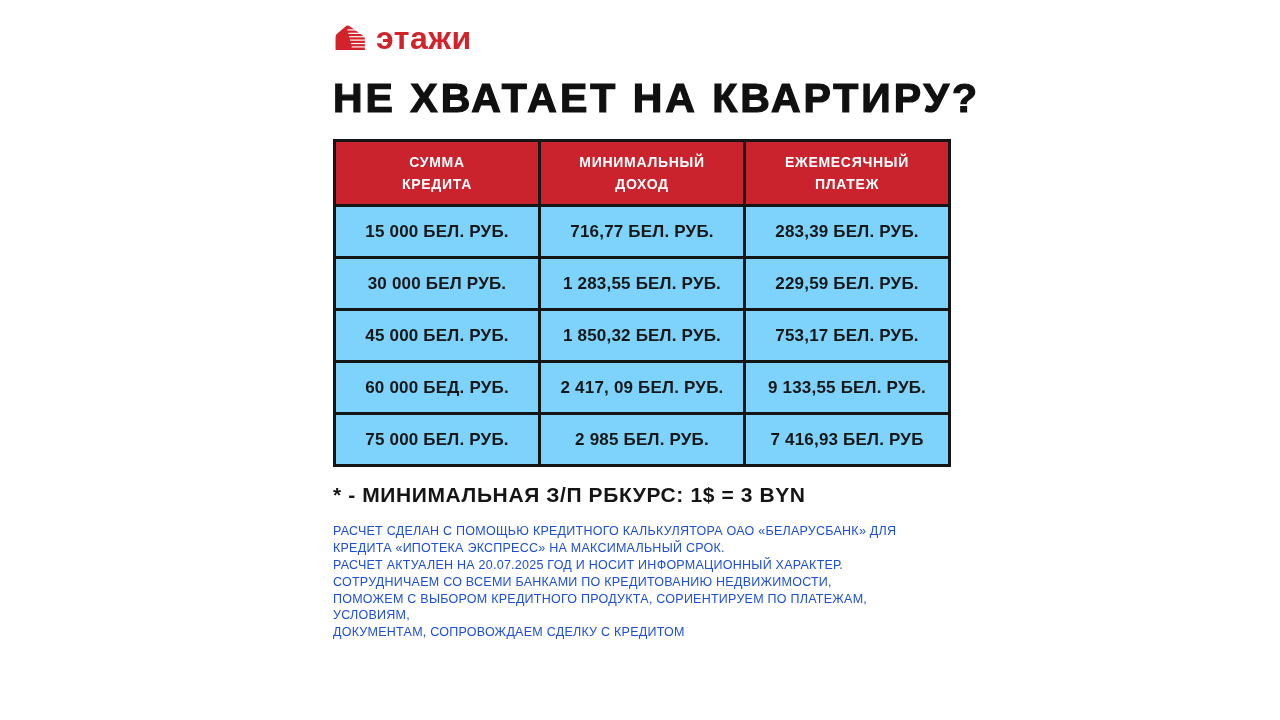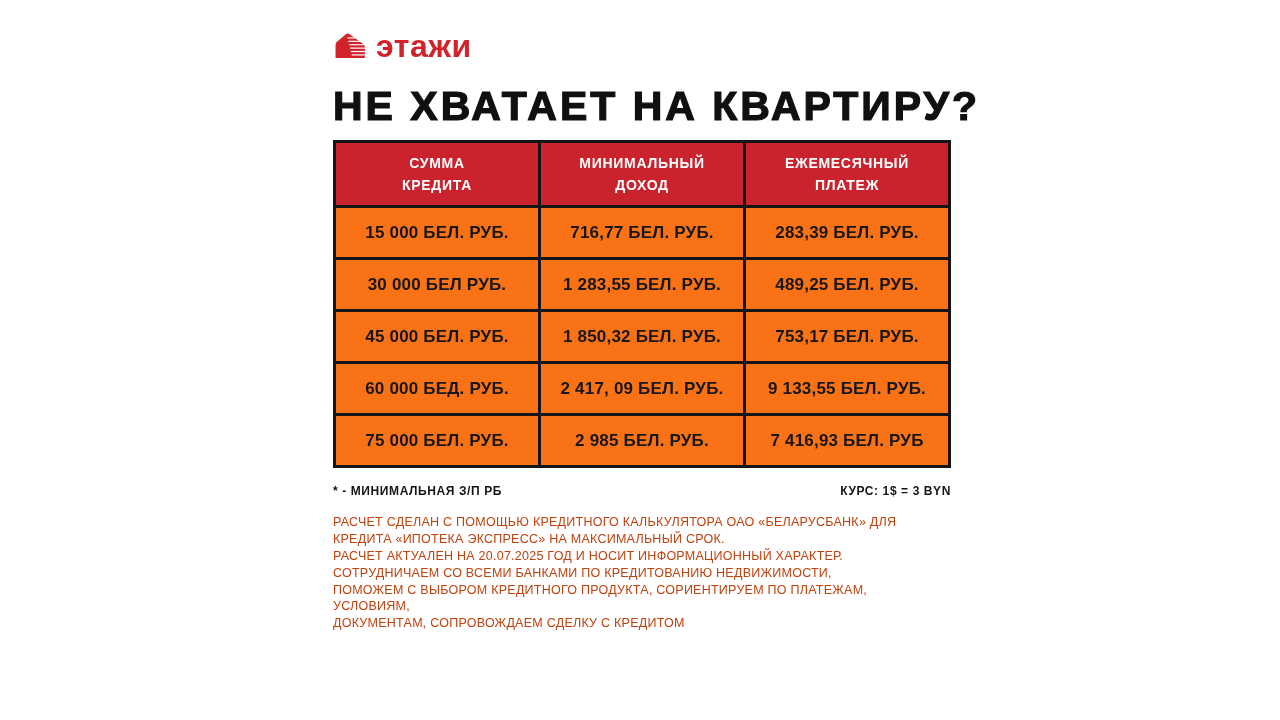--- a/index.html
+++ b/index.html
@@ -1,53 +1,53 @@
 <!DOCTYPE html>
 <html lang="ru" style="--brand-red: #d2232a; --table-header-bg: #cb232d; --table-header-text: #ffffff; --table-border: #151515;"><head>
 <meta charset="utf-8">
 <style>
   html,body{margin:0;padding:0;background:#ffffff;}
   .page{
     position:relative;width:1280px;height:720px;background:#ffffff;overflow:hidden;
     font-family:"Liberation Sans","DejaVu Sans",sans-serif;
   }
-  .content{position:absolute;left:333px;top:24px;width:618px;}
+  .content{position:absolute;left:333px;top:16px;width:618px;}
   .logo-row{display:flex;align-items:flex-end;gap:9px;height:38px;}
   .logo-icon{display:block;margin-bottom:1px;}
   .logo-text{
     color:var(--brand-red,#d2232a);font-size:32px;font-weight:bold;line-height:1;
     letter-spacing:.5px;
   }
   .title{
     margin:22px 0 0 0;color:#101010;font-size:41px;font-weight:bold;
     letter-spacing:3px;line-height:1.1;-webkit-text-stroke:1.2px #101010;
     white-space:nowrap;
   }
   .credit-table{
-    margin-top:11px;width:618px;border-collapse:collapse;table-layout:fixed;
+    margin-top:18px;width:618px;border-collapse:collapse;table-layout:fixed;
   }
   .credit-table th,.credit-table td{
     border:3px solid var(--table-border,#151515);text-align:center;vertical-align:middle;padding:0 4px;
   }
   .credit-table th{
     background:var(--table-header-bg,#cb232d);color:var(--table-header-text,#ffffff);
     font-size:14px;font-weight:bold;letter-spacing:.7px;line-height:1.6;
     white-space:pre-line;height:62px;
   }
   .credit-table td{
     height:49px;font-size:17px;font-weight:bold;letter-spacing:.2px;color:#171717;
-    background:#f97316;
+    background:#7dd3fc;
   }
   .notes-row{
-    display:flex;justify-content:space-between;align-items:baseline;
-    margin-top:16px;font-size:12px;font-weight:bold;letter-spacing:.6px;color:#151515;
+    display:flex;align-items:baseline;
+    margin-top:16px;font-size:21px;font-weight:bold;letter-spacing:.6px;color:#151515;
   }
   .disclaimer{
     margin-top:16px;font-size:12.5px;line-height:1.35;letter-spacing:.25px;
-    color:#c2410c;white-space:pre-line;max-width:600px;
+    color:#1d4ed8;white-space:pre-line;max-width:600px;
   }
 </style>
 </head>
 <body>
 
 <div class="page">
   <div class="content">
 
     <div class="logo-row">
       <svg class="logo-icon" width="34" height="30" viewBox="0 0 40 34" aria-hidden="true">
@@ -79,21 +79,21 @@
       </thead>
       <tbody>
           <tr>
             <td>15 000 БЕЛ. РУБ.</td>
             <td>716,77 БЕЛ. РУБ.</td>
             <td>283,39 БЕЛ. РУБ.</td>
           </tr>
           <tr>
             <td>30 000 БЕЛ РУБ.</td>
             <td>1 283,55 БЕЛ. РУБ.</td>
-            <td>489,25 БЕЛ. РУБ.</td>
+            <td>229,59 БЕЛ. РУБ.</td>
           </tr>
           <tr>
             <td>45 000 БЕЛ. РУБ.</td>
             <td>1 850,32 БЕЛ. РУБ.</td>
             <td>753,17 БЕЛ. РУБ.</td>
           </tr>
           <tr>
             <td>60 000 БЕД. РУБ.</td>
             <td>2 417, 09 БЕЛ. РУБ.</td>
             <td>9 133,55 БЕЛ. РУБ.</td>

